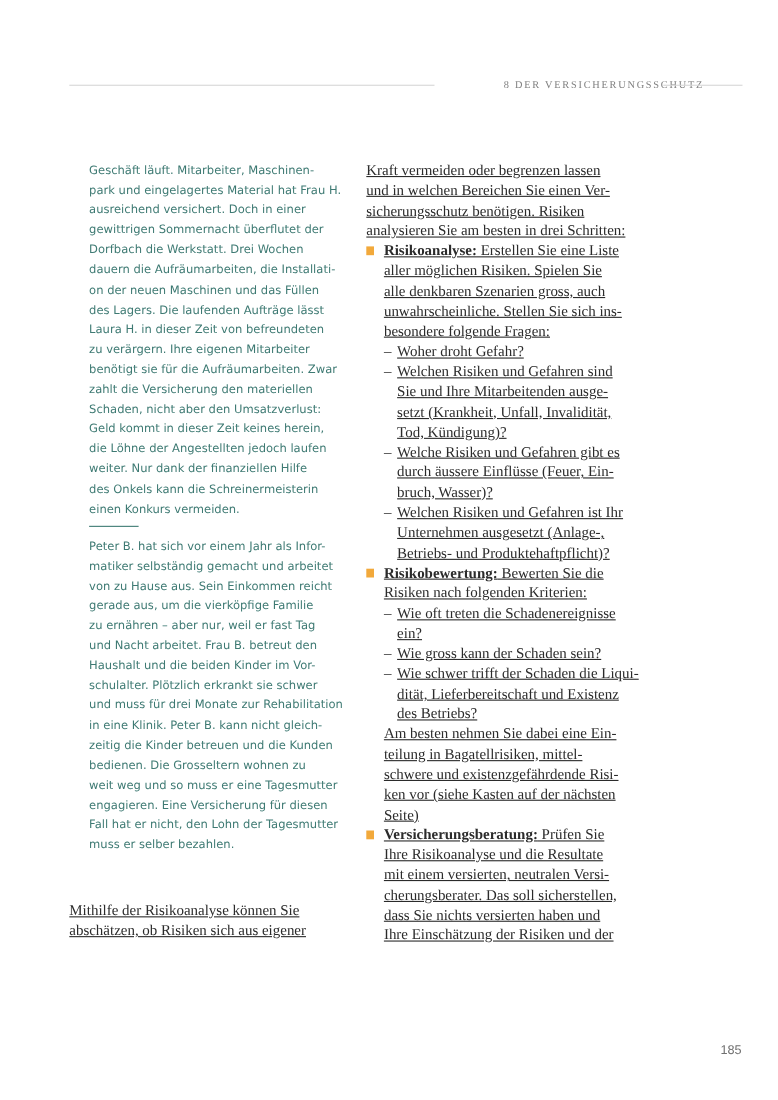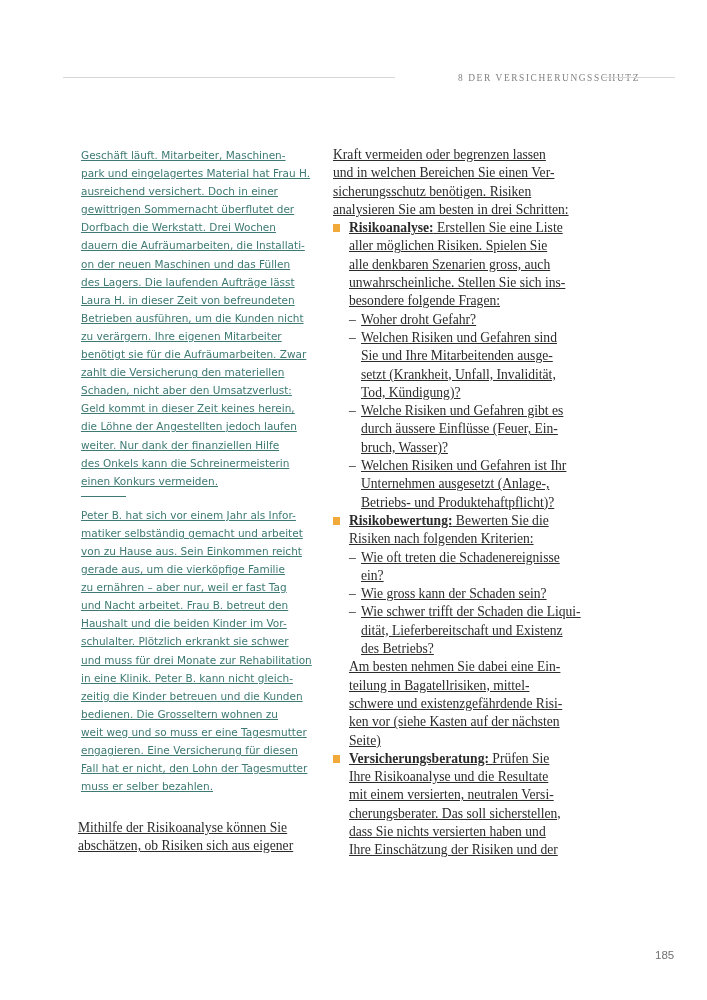--- a/index.html
+++ b/index.html
@@ -5,27 +5,27 @@
   html, body { margin: 0; padding: 0; background: #ffffff; }
   body { width: 707px; height: 1000px; position: relative; overflow: hidden; }
 
   .running-header { position: absolute; top: 70px; left: 63px; width: 612px; height: 16px; }
   .running-header .rule-left { position: absolute; left: 0; top: 7px; width: 332px; border-top: 1px solid #d6d6d6; }
   .running-header .rule-right { position: absolute; left: 540px; top: 7px; width: 72px; border-top: 1px solid #d6d6d6; }
   .running-header .title { position: absolute; left: 338px; top: 0; width: 200px; font-family: Liberation Serif, serif; font-size: 9.4px; letter-spacing: 1.6px; color: #808080; text-align: right; line-height: 16px; white-space: nowrap; margin-left: 39px; }
 
   .col-left { position: absolute; left: 81px; top: 146px; width: 250px; }
   .case { font-family: "DejaVu Sans", sans-serif; font-size: 10.5px; line-height: 18.1px; color: #3e7a73; }
-  .case .line { display: block; white-space: nowrap; text-decoration: underline; }
+  .case .line { display: block; white-space: nowrap; }
   .case-divider { width: 45px; border-top: 1px solid #3e7a73; margin: 6px 0 9px 0; }
 
   .body-serif { font-family: "Liberation Serif", serif; font-size: 13.6px; line-height: 18.3px; color: #2b2b2b; }
   .body-serif .line { display: block; white-space: nowrap; text-decoration: underline; }
 
-  .col-left-body { position: absolute; left: 78px; top: 819px; width: 260px; }
+  .col-left-body { position: absolute; left: 63px; top: 819px; width: 260px; }
 
   .col-right { position: absolute; left: 333px; top: 146px; width: 300px; }
   .bullet-block { position: relative; padding-left: 16px; }
   .bullet-square { position: absolute; left: 0; top: 5px; width: 7px; height: 8px; background: #f2a93b; }
   .dash-item { position: relative; padding-left: 28px; }
   .dash-item .dash { position: absolute; left: 16px; top: 0; }
   .term { font-weight: bold; }
 
   .page-number { position: absolute; left: 655px; top: 949px; font-family: "Liberation Sans", sans-serif; font-size: 11.5px; color: #707070; }
 </style>
@@ -42,21 +42,20 @@
   <div class="case" id="case1">
       <span class="line">Geschäft läuft. Mitarbeiter, Maschinen-</span>
       <span class="line">park und eingelagertes Material hat Frau H.</span>
       <span class="line">ausreichend versichert. Doch in einer</span>
       <span class="line">gewittrigen Sommernacht überflutet der</span>
       <span class="line">Dorfbach die Werkstatt. Drei Wochen</span>
       <span class="line">dauern die Aufräumarbeiten, die Installati-</span>
       <span class="line">on der neuen Maschinen und das Füllen</span>
       <span class="line">des Lagers. Die laufenden Aufträge lässt</span>
       <span class="line">Laura H. in dieser Zeit von befreundeten</span>
-      <span class="line">Betrieben ausführen, um die Kunden nicht</span>
       <span class="line">zu verärgern. Ihre eigenen Mitarbeiter</span>
       <span class="line">benötigt sie für die Aufräumarbeiten. Zwar</span>
       <span class="line">zahlt die Versicherung den materiellen</span>
       <span class="line">Schaden, nicht aber den Umsatzverlust:</span>
       <span class="line">Geld kommt in dieser Zeit keines herein,</span>
       <span class="line">die Löhne der Angestellten jedoch laufen</span>
       <span class="line">weiter. Nur dank der finanziellen Hilfe</span>
       <span class="line">des Onkels kann die Schreinermeisterin</span>
       <span class="line">einen Konkurs vermeiden.</span>
     </div>

